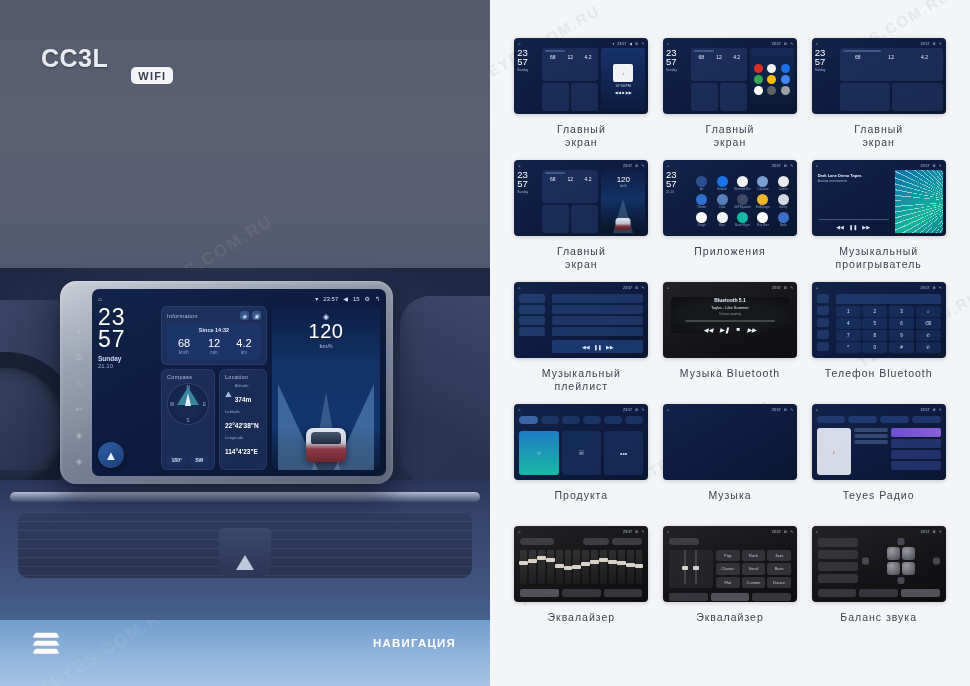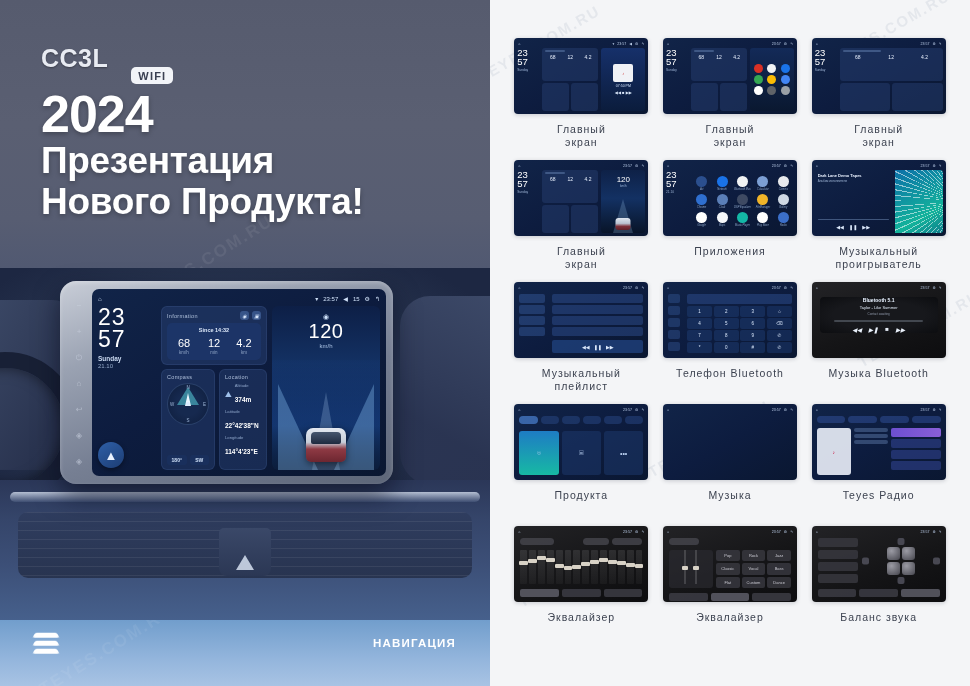--- a/index.html
+++ b/index.html
@@ -428,25 +428,20 @@
   <section class="hero">
     <div class="hero-wm" style="left:130px; top:250px;">TEYES.COM.RU</div>
     <div class="hero-wm" style="left:250px; top:560px;">TEYES.COM.RU</div>
     <div class="hero-wm" style="left:30px; top:640px;">TEYES.COM.RU</div>
 
     <div class="logo">
       <span class="logo-text">CC3L</span>
       <span class="logo-badge">WIFI</span>
     </div>
 
-    <div class="hero-title">
-      <div class="hero-year">2024</div>
-      <div class="hero-l1">Презентация</div>
-      <div class="hero-l2">Нового Продукта!</div>
-    </div>
 
     <div class="dash-top"></div>
     <div class="dash-left-vent"></div>
     <div class="dash-right-vent"></div>
     <div class="wheel"></div>
 
     <div class="dash-lower"></div>
     <div class="dash-strip"></div>
     <div class="dash-grille"></div>
     <div class="hazard">
@@ -879,20 +874,50 @@
                 <div class="pl-row"></div>
               <div class="pl-now">
                   <span>◀◀</span>
                   <span>❚❚</span>
                   <span>▶▶</span>
                 </div>
             </div>
           </div>
         </div>
         <div class="cap"><span>Музыкальный</span><br><span>плейлист</span></div>
+      </div>
+
+      <div class="cell">
+        <div class="thumb dark">
+          <div class="t-status">
+              <span>⌂</span>
+              <span class="sp"></span>
+              <span>23:57</span>
+              <span>⚙</span>
+              <span>↰</span>
+            </div>
+          <div class="t-body">
+            <div style="position:relative;flex:1;margin:2px;">
+              <span class="bt-glow"></span>
+              <div class="bt-wrap">
+                <span class="bt-logo">Bluetooth 5.1</span>
+                <span class="bt-t">Taylor - Like Summer</span>
+                <span class="bt-s">Contact awaiting</span>
+                <span class="bt-bar"></span>
+                <span class="bt-ctrls">
+                    <i>◀◀</i>
+                    <i>▶❚</i>
+                    <i>■</i>
+                    <i>▶▶</i>
+                  </span>
+              </div>
+            </div>
+          </div>
+        </div>
+        <div class="cap"><span>Музыка Bluetooth</span></div>
       </div>
 
       <div class="cell">
         <div class="thumb">
           <div class="t-status">
               <span>⌂</span>
               <span class="sp"></span>
               <span>23:57</span>
               <span>⚙</span>
               <span>↰</span>
@@ -925,50 +950,20 @@
                   <span>#</span>
                   <span class="call">✆</span>
               </div>
             </div>
           </div>
         </div>
         <div class="cap"><span>Телефон Bluetooth</span></div>
       </div>
 
       <div class="cell">
-        <div class="thumb dark">
-          <div class="t-status">
-              <span>⌂</span>
-              <span class="sp"></span>
-              <span>23:57</span>
-              <span>⚙</span>
-              <span>↰</span>
-            </div>
-          <div class="t-body">
-            <div style="position:relative;flex:1;margin:2px;">
-              <span class="bt-glow"></span>
-              <div class="bt-wrap">
-                <span class="bt-logo">Bluetooth 5.1</span>
-                <span class="bt-t">Taylor - Like Summer</span>
-                <span class="bt-s">Contact awaiting</span>
-                <span class="bt-bar"></span>
-                <span class="bt-ctrls">
-                    <i>◀◀</i>
-                    <i>▶❚</i>
-                    <i>■</i>
-                    <i>▶▶</i>
-                  </span>
-              </div>
-            </div>
-          </div>
-        </div>
-        <div class="cap"><span>Музыка Bluetooth</span></div>
-      </div>
-
-      <div class="cell">
         <div class="thumb">
           <div class="t-status">
               <span>⌂</span>
               <span class="sp"></span>
               <span>23:57</span>
               <span>⚙</span>
               <span>↰</span>
             </div>
           <div class="t-body" style="flex-direction:column">
             <div class="st-top">

